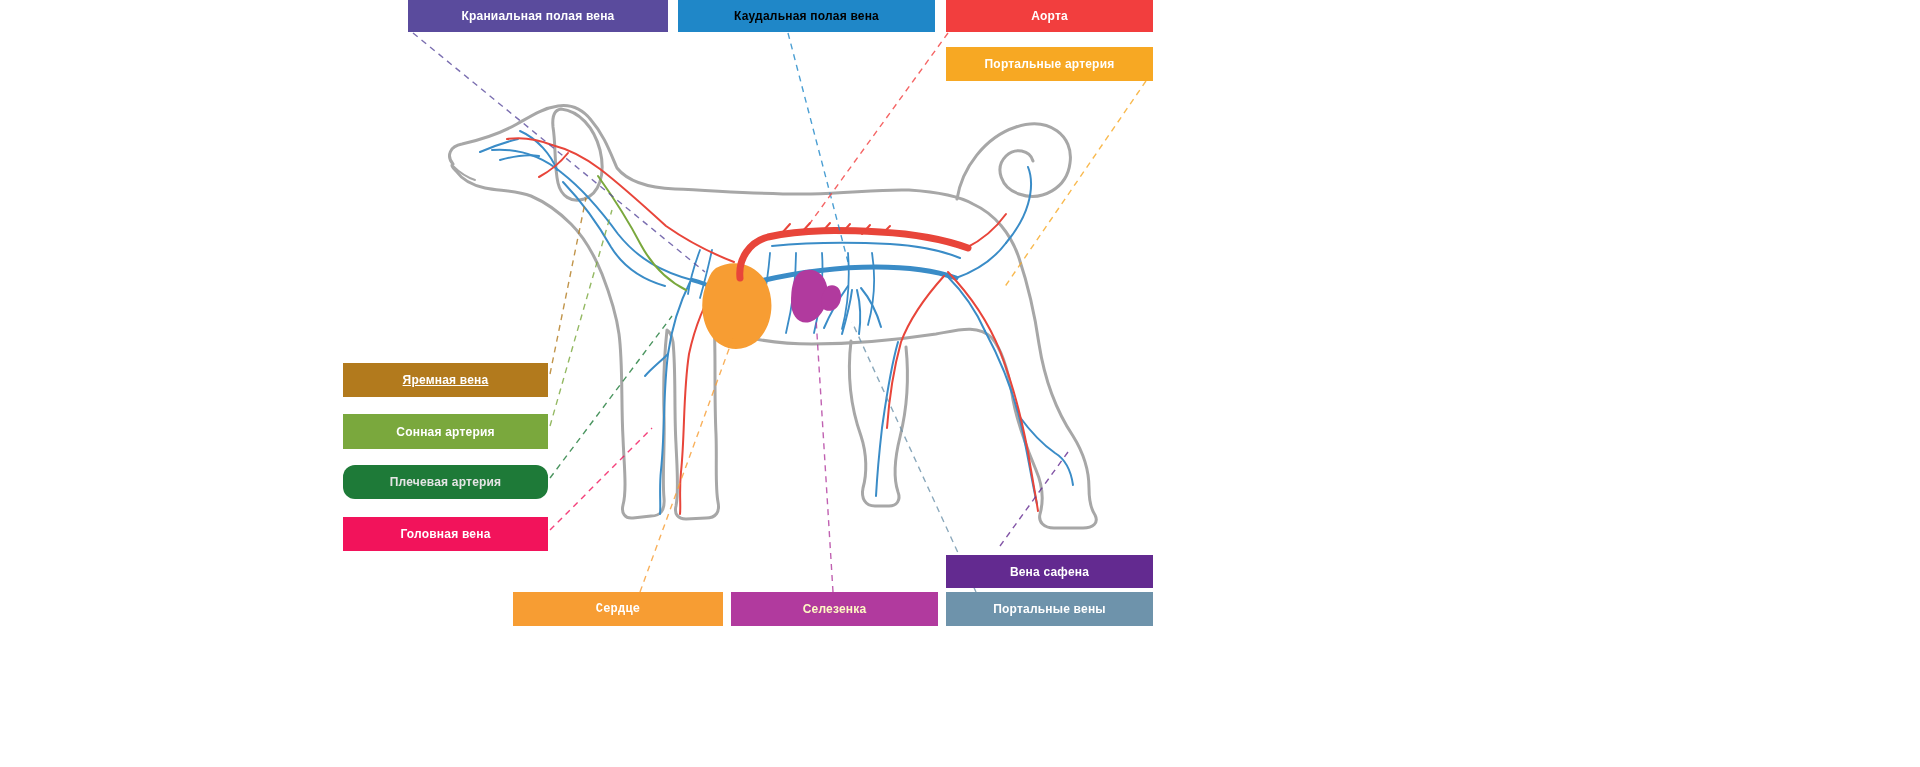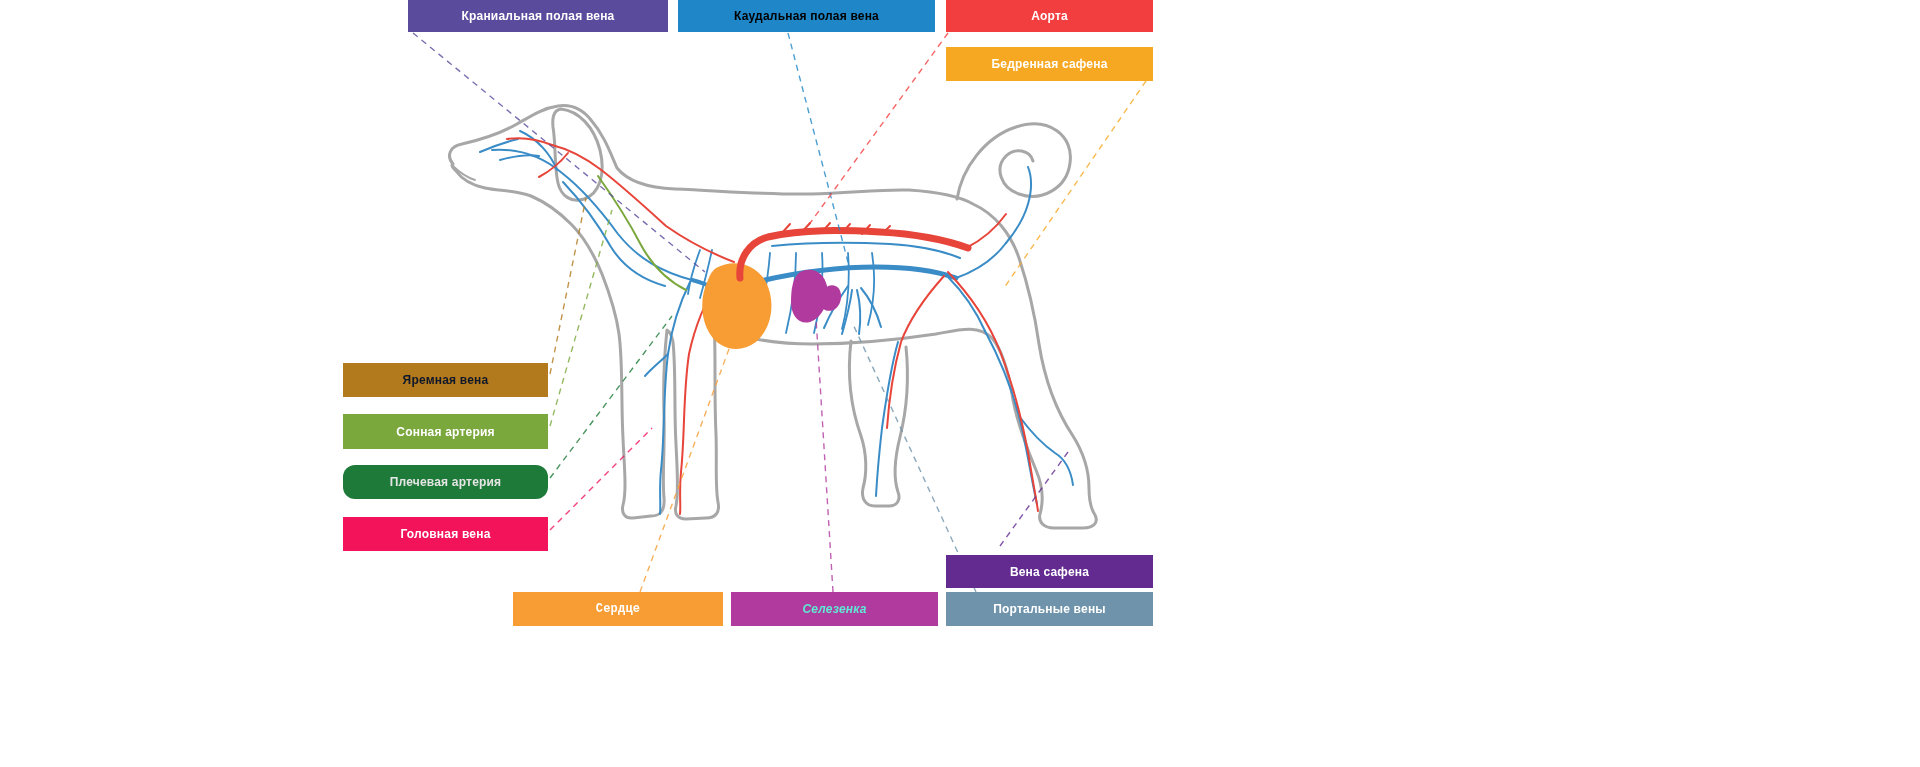--- a/index.html
+++ b/index.html
@@ -195,22 +195,22 @@
       <line x1="640" y1="592" x2="733" y2="338" stroke="#f79d33"></line>
       <line x1="833" y1="592" x2="816" y2="318" stroke="#b13a9e"></line>
       <line x1="976" y1="592" x2="852" y2="322" stroke="#6e93ab"></line>
       <line x1="1000" y1="546" x2="1068" y2="452" stroke="#632a90"></line>
     </g>
   </svg>
 
   <div class="label" id="lbl-cranial" style="background-color: rgb(90, 75, 157); color: rgb(255, 255, 255);">Краниальная полая вена</div>
   <div class="label" id="lbl-caudal" style="background-color: rgb(31, 135, 200); color: #000000;">Каудальная полая вена</div>
   <div class="label" id="lbl-aorta" style="background-color: rgb(242, 62, 62); color: rgb(255, 255, 255);">Аорта</div>
-  <div class="label" id="lbl-femoral" style="background-color: rgb(247, 168, 35); color: rgb(255, 255, 255);">Бедренная сафена</div>
-  <div class="label" id="lbl-jugular" style="background-color: rgb(178, 122, 29); color: #0f172a;">Яремная вена</div>
+  <div class="label" id="lbl-femoral" style="background-color: rgb(247, 168, 35); color: rgb(255, 255, 255);">Портальные артерия</div>
+  <div class="label" id="lbl-jugular" style="background-color: rgb(178, 122, 29); color: #ffffff; text-decoration: underline;">Яремная вена</div>
   <div class="label" id="lbl-carotid" style="background-color: rgb(122, 168, 61); color: rgb(255, 255, 255);">Сонная артерия</div>
   <div class="label" id="lbl-brachial" style="background-color: rgb(30, 122, 56); color: #e5e5e5; border-radius: 12px;">Плечевая артерия</div>
   <div class="label" id="lbl-cephalic" style="background-color: rgb(242, 19, 91); color: rgb(255, 255, 255);">Головная вена</div>
   <div class="label" id="lbl-saphenous" style="background-color: rgb(99, 42, 144); color: rgb(255, 255, 255); margin-top: 10px;">Вена сафена</div>
   <div class="label" id="lbl-portal" style="background-color: rgb(110, 147, 171); color: rgb(255, 255, 255);">Портальные вены</div>
   <div class="label" id="lbl-heart" style="background-color: rgb(247, 157, 51); color: rgb(255, 255, 255); font-family: Liberation Mono, monospace;">Сердце</div>
-  <div class="label" id="lbl-spleen" style="background-color: rgb(177, 58, 158); color: #5eead4; font-style: italic;">Селезенка</div>
+  <div class="label" id="lbl-spleen" style="background-color: rgb(177, 58, 158); color: #fef9c3;">Селезенка</div>
 </div>
 
 </body></html>

